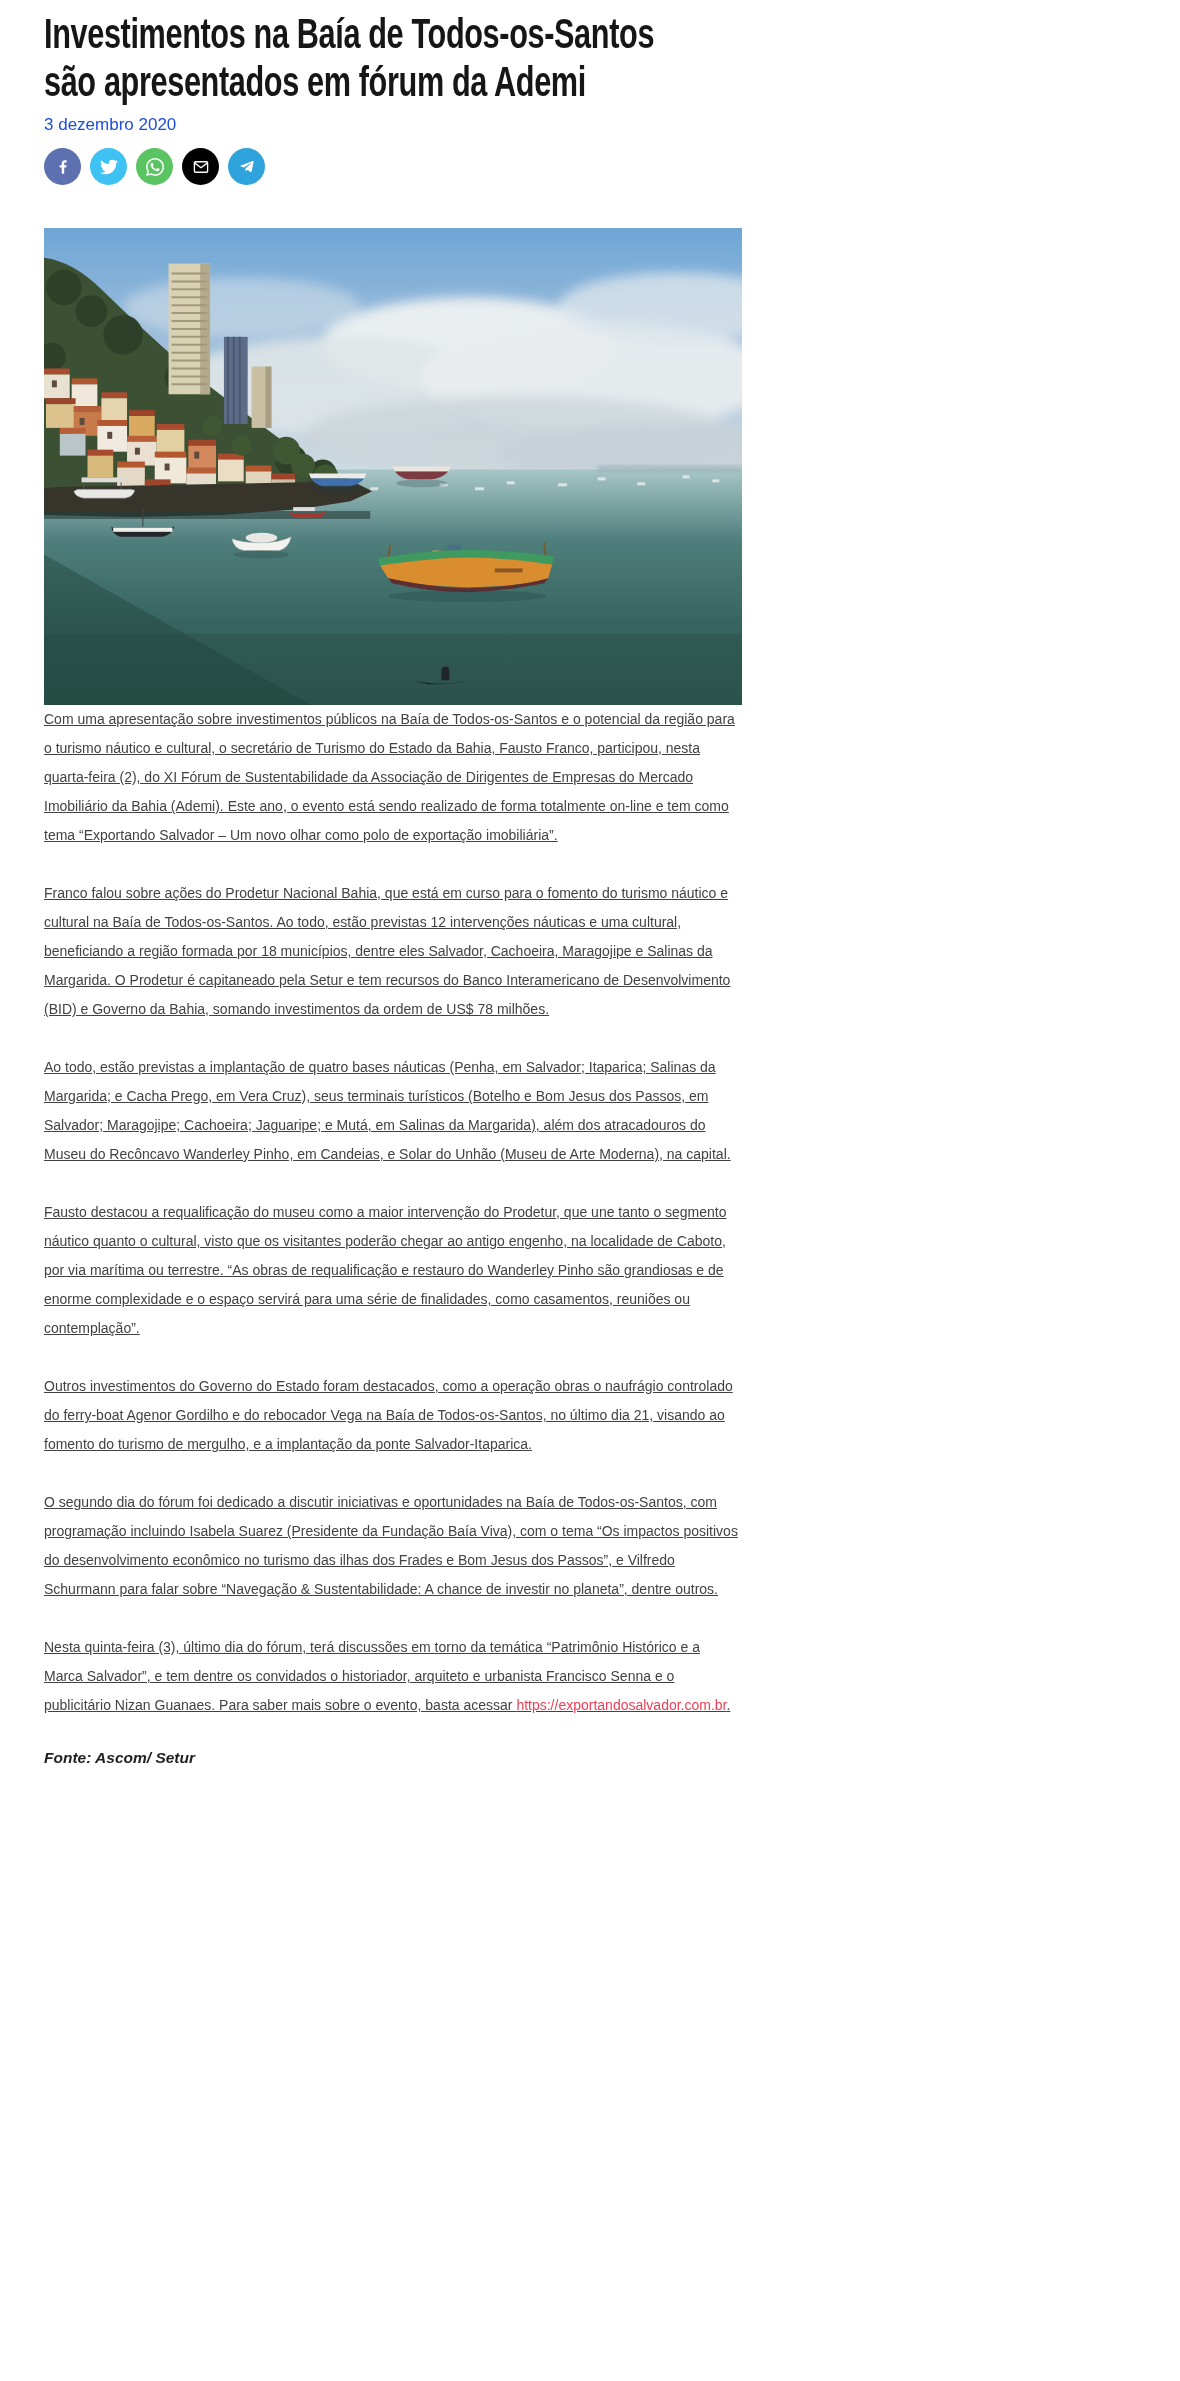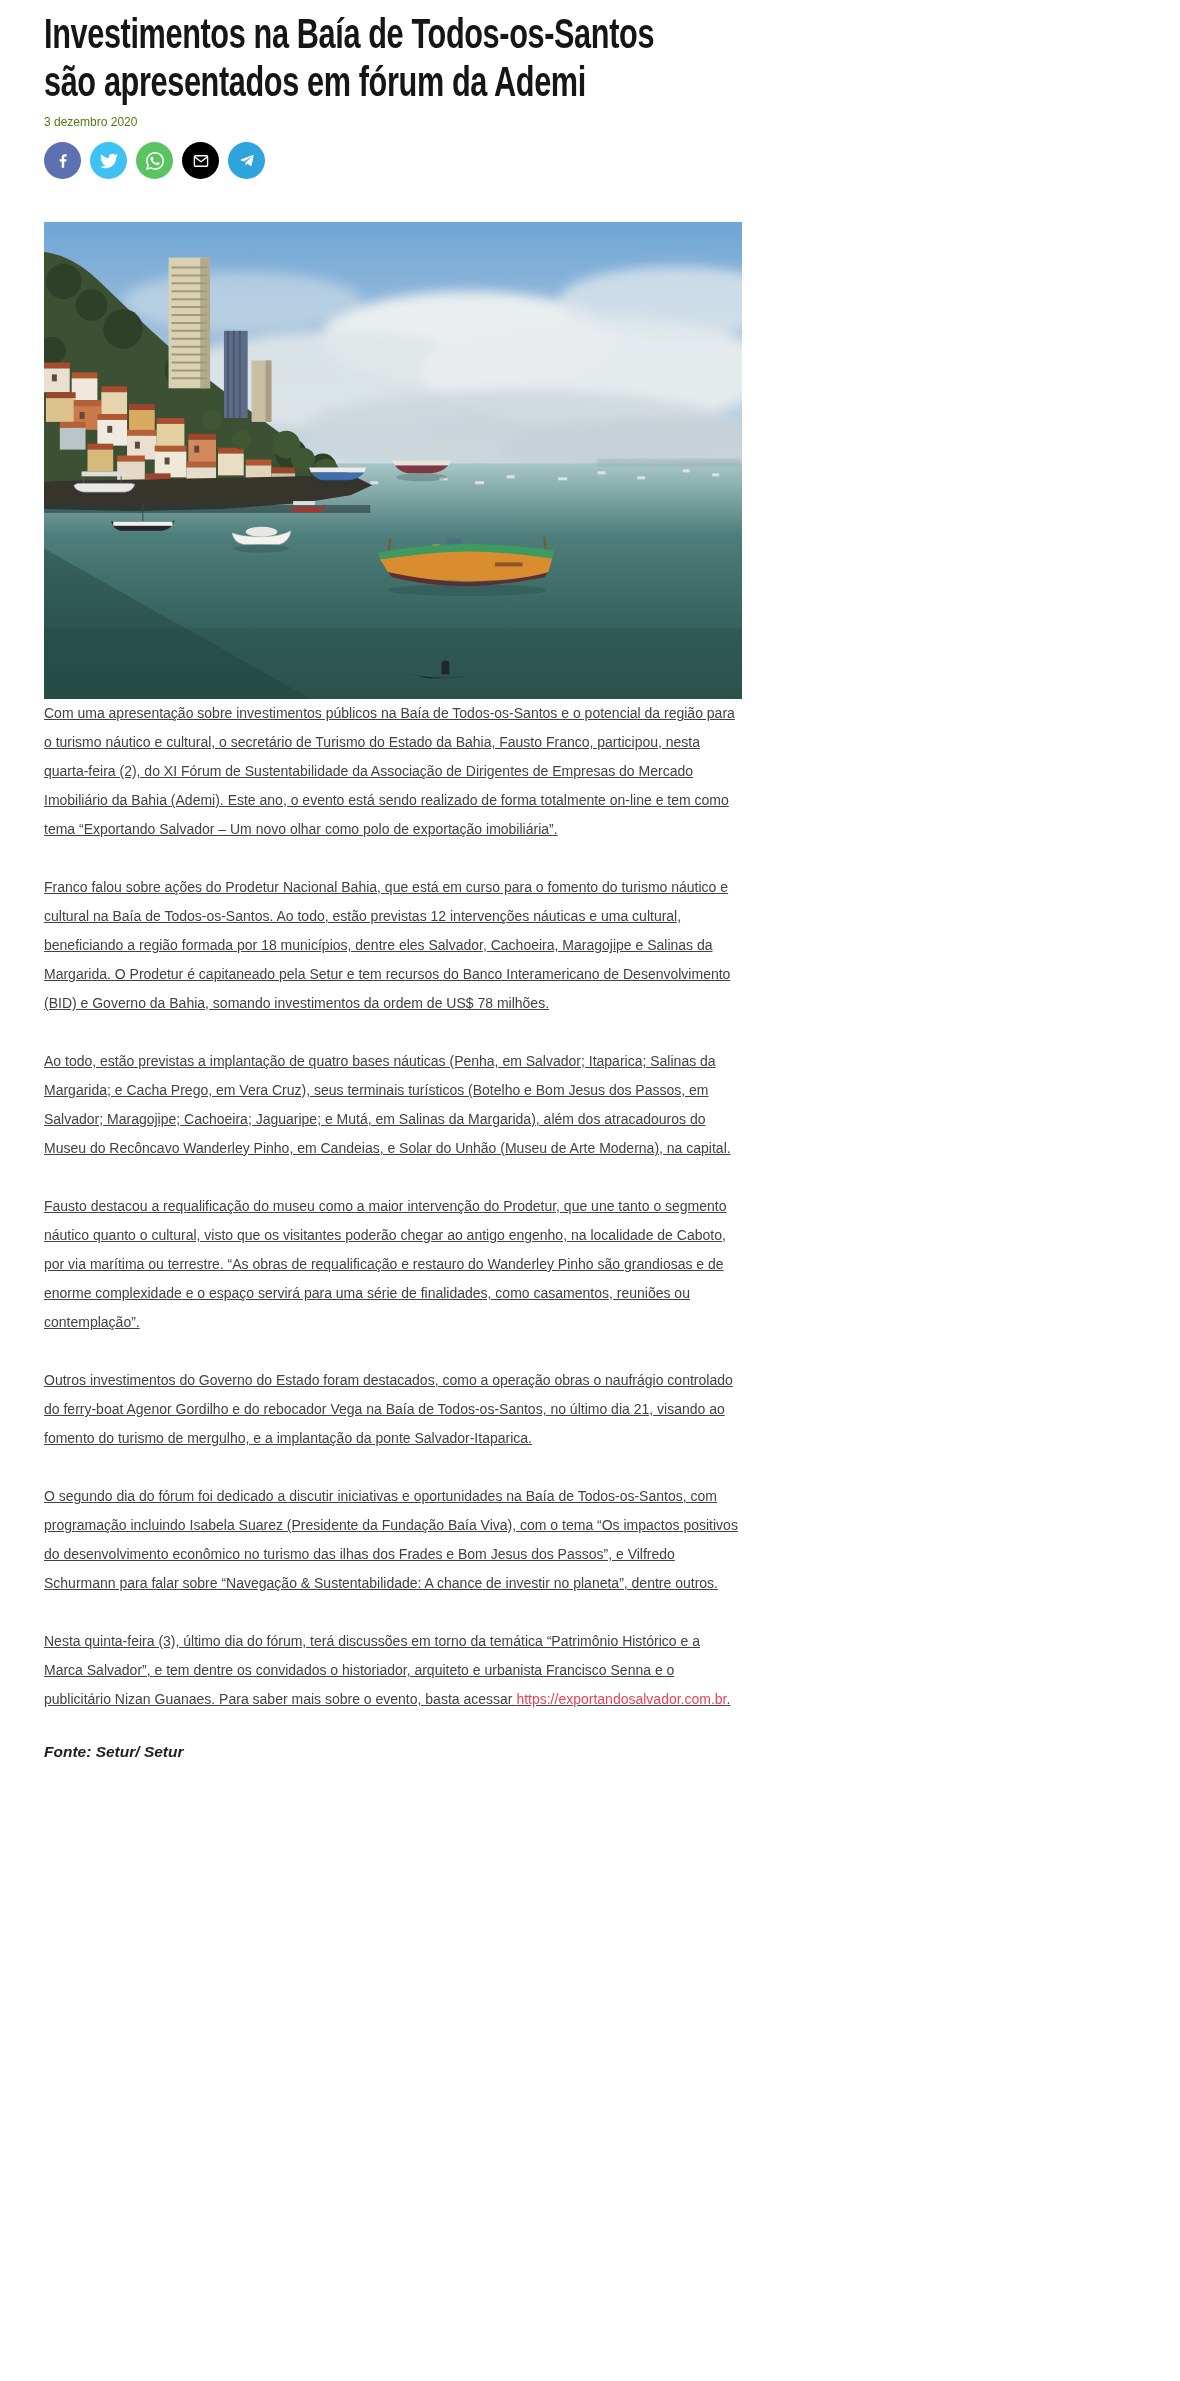--- a/index.html
+++ b/index.html
@@ -8,21 +8,21 @@
   .content{position:relative;margin-left:44px;width:698px;}
 
   h1.title{
     margin:10px 0 0 0;
     width:960px;
     transform:scaleX(.73);
     transform-origin:0 0;
     font-size:42px;line-height:48px;font-weight:700;
     letter-spacing:-.5px;color:#161616;
   }
-  .date{margin-top:9px;font-size:12px;color:#4d7c0f;}
+  .date{margin-top:9px;font-size:17px;color:#1d4ed8;}
   .share-row{margin-top:13px;display:flex;gap:9px;}
   .share-btn{width:37px;height:37px;border-radius:50%;border:none;cursor:pointer;
              display:flex;align-items:center;justify-content:center;padding:0;}
   .share-btn svg{width:18px;height:18px;display:block;}
 
   .photo{display:block;margin-top:43px;width:698px;height:477px;}
 
   .article-body{width:698px;font-size:14px;line-height:29px;color:#424242;text-decoration:underline;}
   .article-body p{margin:0 0 29px 0;}
   .article-link{text-decoration:none;}
@@ -254,17 +254,17 @@
     <div class="article-body">
         <p>Com uma apresentação sobre investimentos públicos na Baía de Todos-os-Santos e o potencial da região para o turismo náutico e cultural, o secretário de Turismo do Estado da Bahia, Fausto Franco, participou, nesta quarta-feira (2), do XI Fórum de Sustentabilidade da Associação de Dirigentes de Empresas do Mercado Imobiliário da Bahia (Ademi). Este ano, o evento está sendo realizado de forma totalmente on-line e tem como tema “Exportando Salvador – Um novo olhar como polo de exportação imobiliária”.</p>
         <p>Franco falou sobre ações do Prodetur Nacional Bahia, que está em curso para o fomento do turismo náutico e cultural na Baía de Todos-os-Santos. Ao todo, estão previstas 12 intervenções náuticas e uma cultural, beneficiando a região formada por 18 municípios, dentre eles Salvador, Cachoeira, Maragojipe e Salinas da Margarida. O Prodetur é capitaneado pela Setur e tem recursos do Banco Interamericano de Desenvolvimento (BID) e Governo da Bahia, somando investimentos da ordem de US$ 78 milhões.</p>
         <p>Ao todo, estão previstas a implantação de quatro bases náuticas (Penha, em Salvador; Itaparica; Salinas da Margarida; e Cacha Prego, em Vera Cruz), seus terminais turísticos (Botelho e Bom Jesus dos Passos, em Salvador; Maragojipe; Cachoeira; Jaguaripe; e Mutá, em Salinas da Margarida), além dos atracadouros do Museu do Recôncavo Wanderley Pinho, em Candeias, e Solar do Unhão (Museu de Arte Moderna), na capital.</p>
         <p>Fausto destacou a requalificação do museu como a maior intervenção do Prodetur, que une tanto o segmento náutico quanto o cultural, visto que os visitantes poderão chegar ao antigo engenho, na localidade de Caboto, por via marítima ou terrestre. “As obras de requalificação e restauro do Wanderley Pinho são grandiosas e de enorme complexidade e o espaço servirá para uma série de finalidades, como casamentos, reuniões ou contemplação”.</p>
         <p>Outros investimentos do Governo do Estado foram destacados, como a operação obras o naufrágio controlado do ferry-boat Agenor Gordilho e do rebocador Vega na Baía de Todos-os-Santos, no último dia 21, visando ao fomento do turismo de mergulho, e a implantação da ponte Salvador-Itaparica.</p>
         <p>O segundo dia do fórum foi dedicado a discutir iniciativas e oportunidades na Baía de Todos-os-Santos, com programação incluindo Isabela Suarez (Presidente da Fundação Baía Viva), com o tema “Os impactos positivos do desenvolvimento econômico no turismo das ilhas dos Frades e Bom Jesus dos Passos”, e Vilfredo Schurmann para falar sobre “Navegação &amp; Sustentabilidade: A chance de investir no planeta”, dentre outros.</p>
         <p>Nesta quinta-feira (3), último dia do fórum, terá discussões em torno da temática “Patrimônio Histórico e a Marca Salvador”, e tem dentre os convidados o historiador, arquiteto e urbanista Francisco Senna e o publicitário Nizan Guanaes. Para saber mais sobre o evento, basta acessar <a href="#" class="article-link" style="color: rgb(238, 62, 86);">https://exportandosalvador.com.br</a>.</p>
       </div>
 
-    <div class="source">Fonte: Setur/ Setur</div>
+    <div class="source">Fonte: Ascom/ Setur</div>
   </div>
 
   <div class="divider"></div>
 </div>
 
 </body></html>

